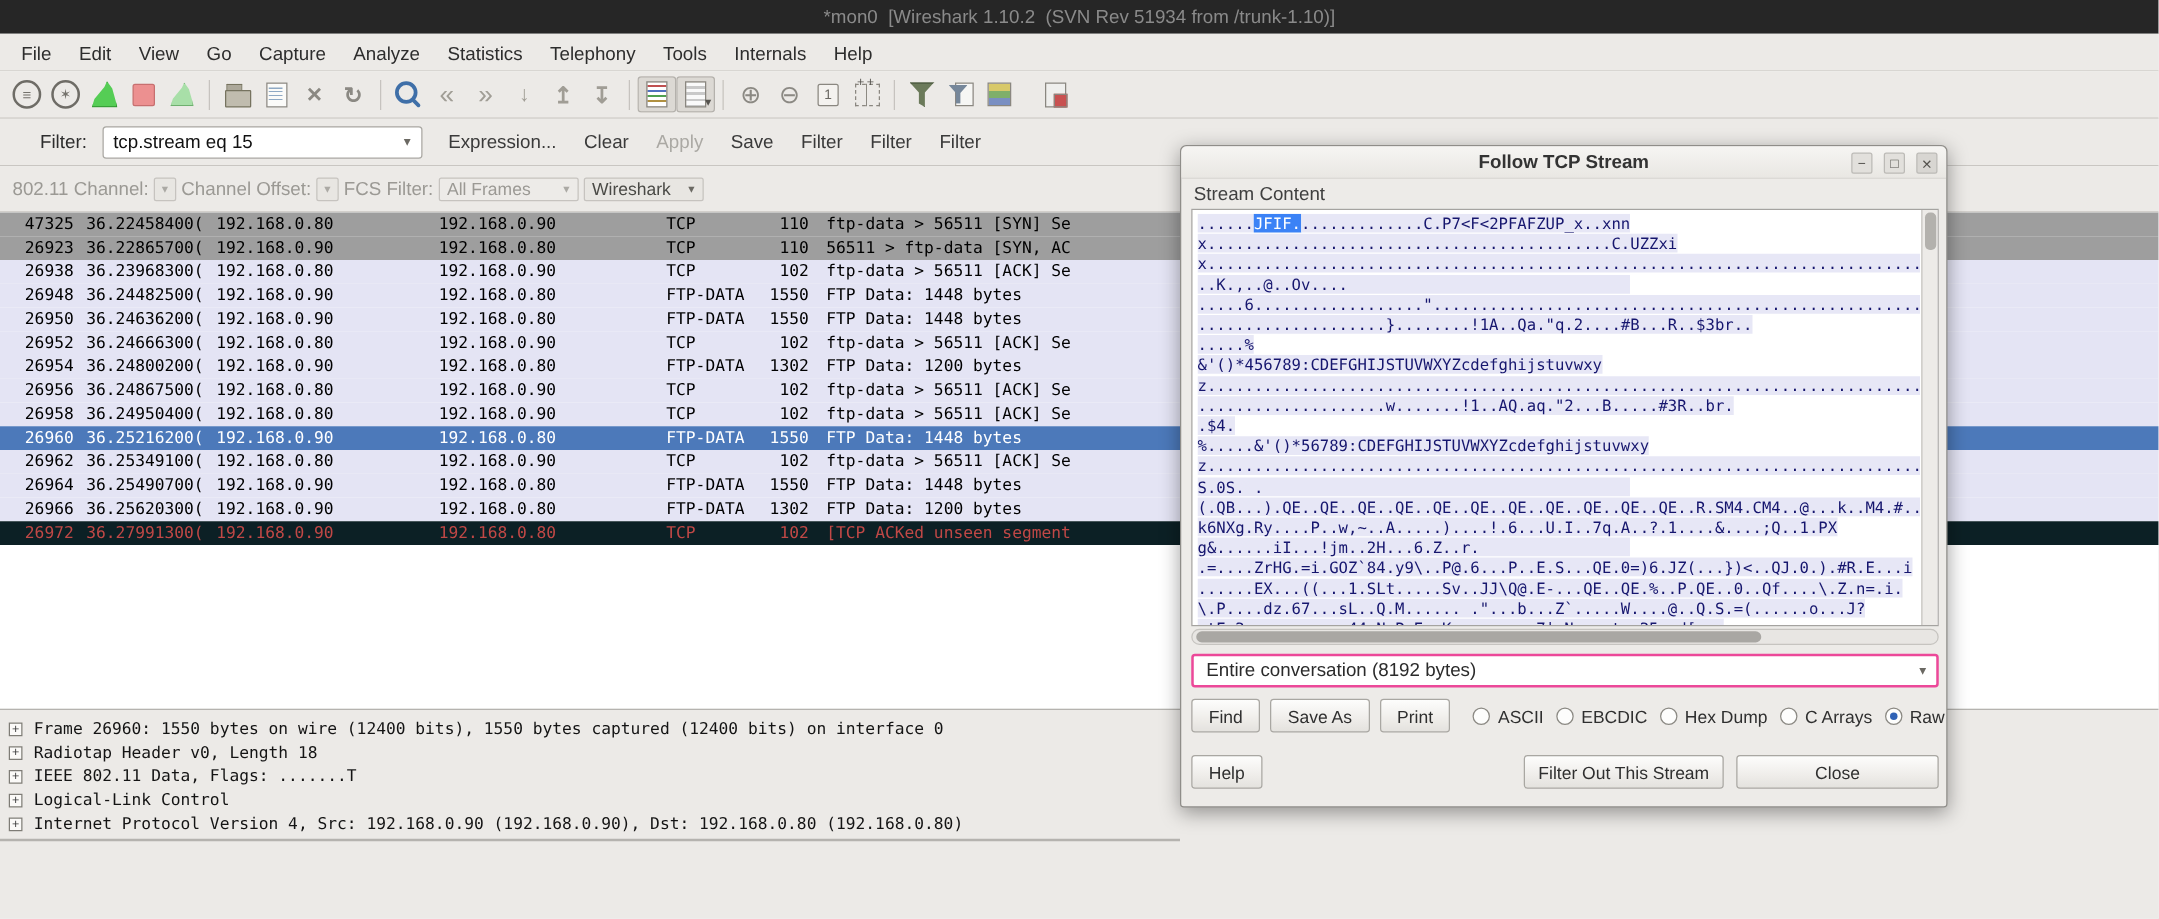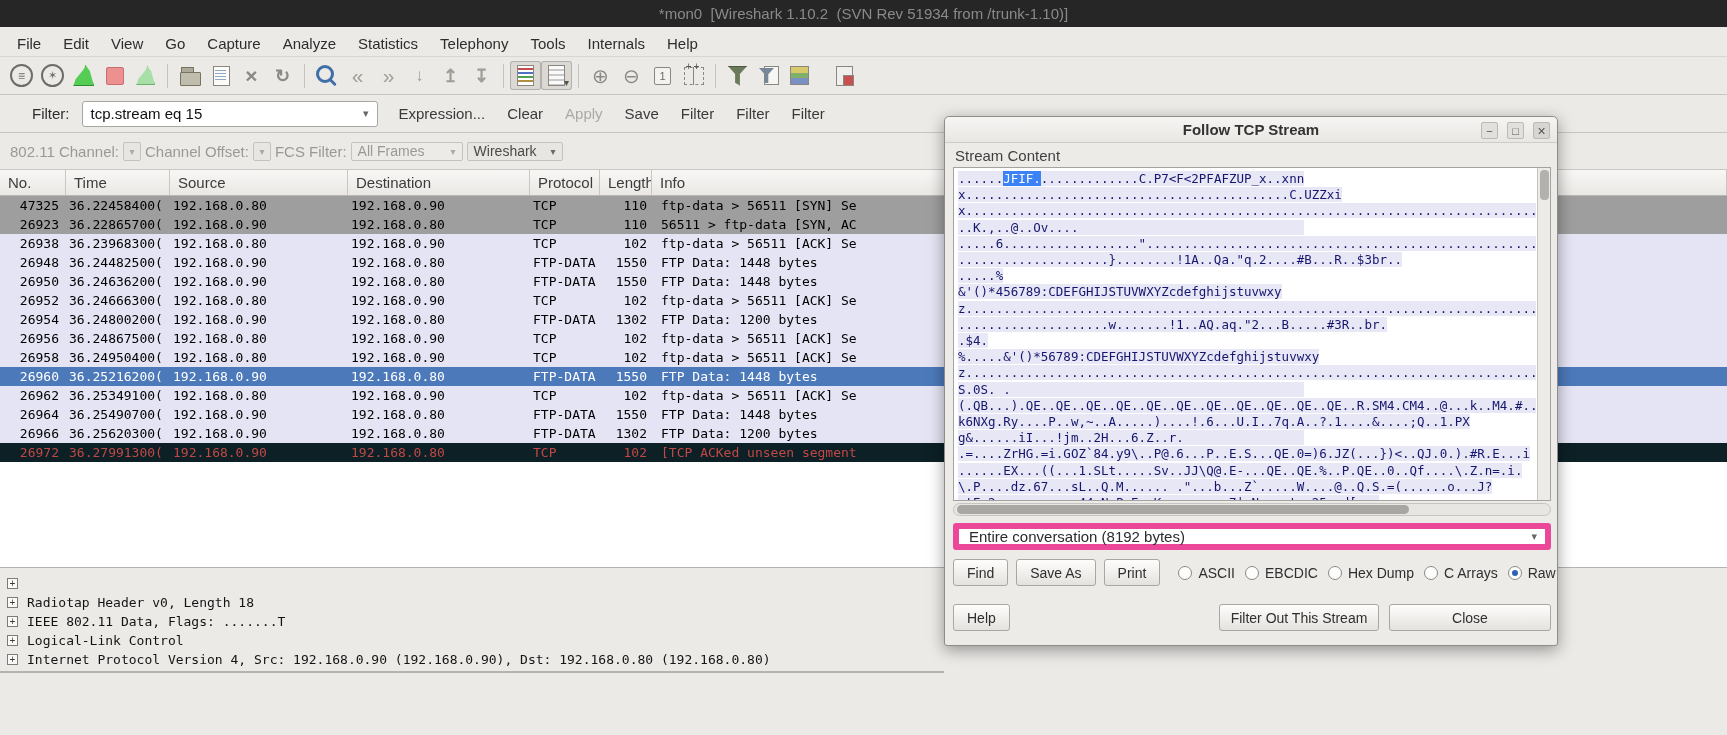--- a/index.html
+++ b/index.html
@@ -49,21 +49,21 @@
   .i-display-filter::before{content:"";width:13px;height:17px;background:#F6F6F4;border:1px solid #8A8780;position:absolute;left:11px;top:5px;}
   .i-display-filter::after{content:"";position:absolute;left:6px;top:7px;width:15px;height:15px;background:#76879A;clip-path:polygon(0 0,100% 0,62% 42%,62% 100%,38% 100%,38% 42%);}
   .i-coloring-rules::before{content:"";width:17px;height:17px;border:1px solid #8A8780;background:linear-gradient(180deg,#D8C96A 0 34%,#7FAF6B 34% 67%,#7A8FC2 67%);}
   .i-preferences{margin-left:14px;}
   .i-preferences::before{content:"";width:15px;height:18px;background:#EFEFED;border:1px solid #8A8780;}
   .i-preferences::after{content:"";position:absolute;width:9px;height:9px;right:6px;bottom:4px;background:#C85050;border:1px solid #8A8780;}
 
   
   .filterbar{position:absolute;left:0;top:95px;width:100%;height:38px;background:#ECEAE7;border-bottom:1px solid #C9C6C2;display:flex;align-items:center;padding-left:10px;}
   .flabel{font-size:15px;color:#2d2d2d;margin-right:12px;margin-left:22px;}
-  .fcombo{width:296px;height:26px;background:#fff;border:1px solid #A9A7A2;border-radius:3px;display:flex;align-items:center;padding-left:8px;}
+  .fcombo{width:256px;height:26px;background:#fff;border:1px solid #A9A7A2;border-radius:3px;display:flex;align-items:center;padding-left:8px;}
   .fcombo .val{font-size:15px;color:#111;flex:1;}
   .combo-arrow{color:#6B6963;font-size:11px;padding:0 8px;}
   .flatbtn{font-size:15px;color:#3a3a3a;padding:5px 9px;margin-left:4px;border-radius:3px;}
   .flatbtn.disabled{color:#ABA9A4;}
 
   
   .wirelessbar{position:absolute;left:0;top:133px;width:100%;height:37px;background:#ECEAE7;border-bottom:1px solid #C9C6C2;display:flex;align-items:center;padding-left:10px;gap:4px;}
   .wlabel{font-size:15px;color:#9B9994;text-align:right;}
   .wcombo{width:18px;height:19px;border:1px solid #C6C3BF;background:#E8E6E2;border-radius:2px;display:flex;align-items:center;justify-content:center;color:#ABA9A4;font-size:10px;}
   .wcombo.wide{width:112px;justify-content:space-between;padding:0 6px;background:#EDEBE8;}
@@ -105,21 +105,21 @@
   .wb-close::before{content:"×";font-size:14px;}
   .dlabel{position:absolute;left:10px;top:30px;font-size:15px;color:#3f3f3f;}
   .streambox{position:absolute;left:8px;top:50px;width:598px;height:334px;background:#fff;border:1px solid #A5A3A0;overflow:hidden;}
   .slines{position:absolute;left:4px;top:3px;right:14px;bottom:0;overflow:hidden;font-family:"DejaVu Sans Mono",monospace;font-size:12.5px;line-height:16.2px;color:#16166E;white-space:pre;}
   .lbg{background:#E7E7F6;}
   .lsel{background:#3b82f6;color:#fff;}
   .vsb{position:absolute;right:0;top:0;bottom:0;width:13px;background:#EDEBE8;border-left:1px solid #C6C4C0;}
   .vthumb{position:absolute;left:2px;top:2px;width:9px;height:30px;background:#B3B1AD;border-radius:4px;}
   .hsb{position:absolute;left:8px;top:386px;width:598px;height:13px;background:#E8E6E3;border:1px solid #C6C4C0;border-radius:7px;}
   .hthumb{position:absolute;left:3px;top:1px;width:452px;height:9px;background:#A9A7A3;border-radius:5px;}
-  .dcombo{position:absolute;left:8px;top:406px;width:598px;height:27px;background:#fff;border:6px solid #ec4899;border-radius:3px;display:flex;align-items:center;padding-left:10px;}
+  .dcombo{position:absolute;left:8px;top:406px;width:598px;height:27px;background:#fff;border:2px solid #ec4899;border-radius:3px;display:flex;align-items:center;padding-left:10px;}
   .dcombo .val{font-size:15px;color:#2b2b2b;flex:1;}
   .btnrow{position:absolute;left:8px;top:441px;width:598px;height:29px;display:flex;align-items:center;gap:8px;}
   .gbtn{height:27px;background:linear-gradient(#FDFDFC,#EFEDEA 60%,#E4E2DE);border:1px solid #A9A7A2;border-radius:3px;font-size:14px;color:#2f2f2f;display:flex;align-items:center;justify-content:center;padding:0 13px;white-space:nowrap;}
   .radio{display:flex;align-items:center;margin-left:10px;font-size:14px;color:#2f2f2f;white-space:nowrap;}
   .rdot{position:relative;width:14px;height:14px;border:1px solid #8B8983;border-radius:50%;background:#FDFDFC;margin-right:6px;}
   .rdot.on::after{content:"";position:absolute;inset:3px;background:#2F62B5;border-radius:50%;}
   .bottomrow{position:absolute;left:8px;top:486px;width:598px;height:29px;display:flex;align-items:center;}
   .bottomrow .spacer{flex:1;}
   .b-close{width:162px;margin-left:10px;}
   .b-filterout{width:160px;}
@@ -207,29 +207,20 @@
       <span class="val">All Frames</span>
         <span style="color:#ABA9A4;font-size:10px;">▾</span>
     </span>
     <span class="wcombo wide decoder">
       <span class="val">Wireshark</span>
         <span style="color:#6B6963;font-size:10px;">▾</span>
     </span>
   </div>
 
   <div class="plist">
-    <div class="pgrid phead" id="phead">
-        <div class="phc">No.</div>
-        <div class="phc">Time</div>
-        <div class="phc">Source</div>
-        <div class="phc">Destination</div>
-        <div class="phc">Protocol</div>
-        <div class="phc">Length</div>
-        <div class="phc">Info</div>
-      </div>
     <div id="prows">
         <div class="pgrid prow r-gray">
           <span class="c-no">47325</span>
           <span class="c-time">36.22458400(</span>
           <span class="c-src">192.168.0.80</span>
           <span class="c-dst">192.168.0.90</span>
           <span class="c-proto">TCP</span>
           <span class="c-len">110</span>
           <span class="c-info">ftp-data &gt; 56511 [SYN] Se</span>
         </div>
@@ -348,21 +339,21 @@
           <span class="c-dst">192.168.0.80</span>
           <span class="c-proto">TCP</span>
           <span class="c-len">102</span>
           <span class="c-info">[TCP ACKed unseen segment</span>
         </div>
       </div>
   </div>
 
   <div class="detail">
     <div id="dlines">
-        <div class="dline"><span class="expander">+</span></div>
+        <div class="dline"><span class="expander">+</span><span>Frame 26960: 1550 bytes on wire (12400 bits), 1550 bytes captured (12400 bits) on interface 0</span></div>
         <div class="dline"><span class="expander">+</span><span>Radiotap Header v0, Length 18</span></div>
         <div class="dline"><span class="expander">+</span><span>IEEE 802.11 Data, Flags: .......T</span></div>
         <div class="dline"><span class="expander">+</span><span>Logical-Link Control</span></div>
         <div class="dline"><span class="expander">+</span><span>Internet Protocol Version 4, Src: 192.168.0.90 (192.168.0.90), Dst: 192.168.0.80 (192.168.0.80)</span></div>
       </div>
     <div class="paneline"></div>
   </div>
 
   <div class="dialog">
     <div class="dtitle">

